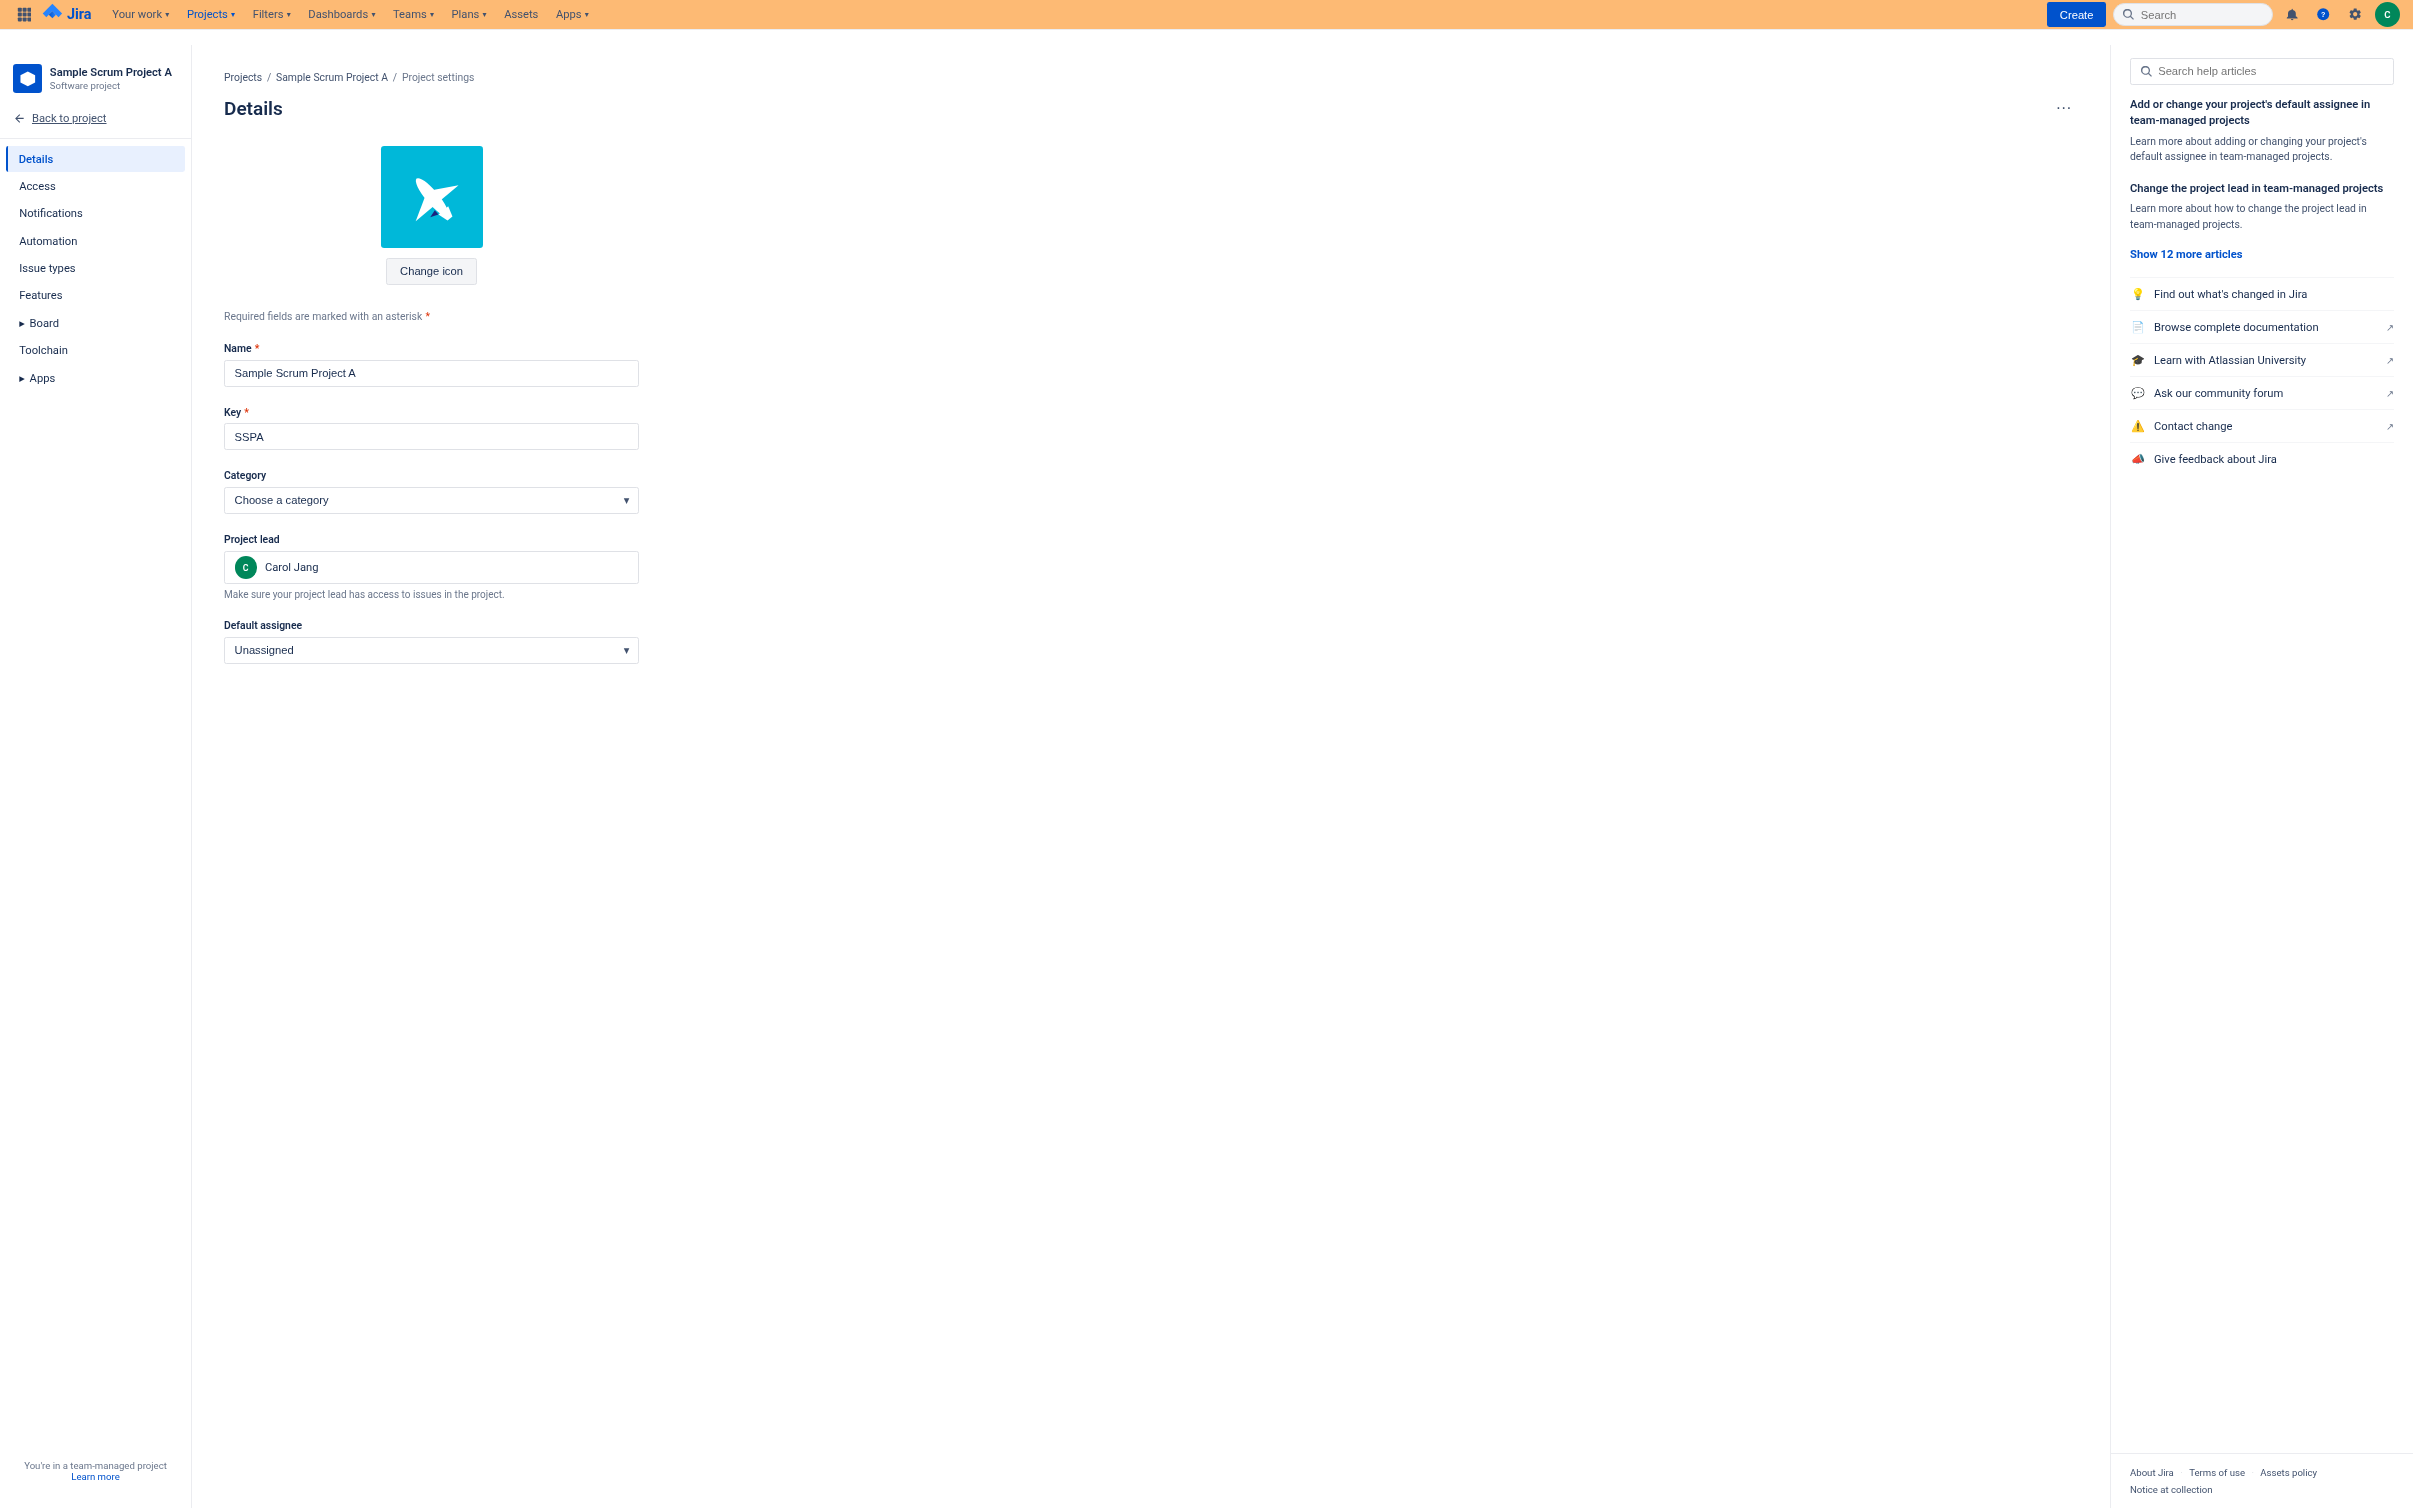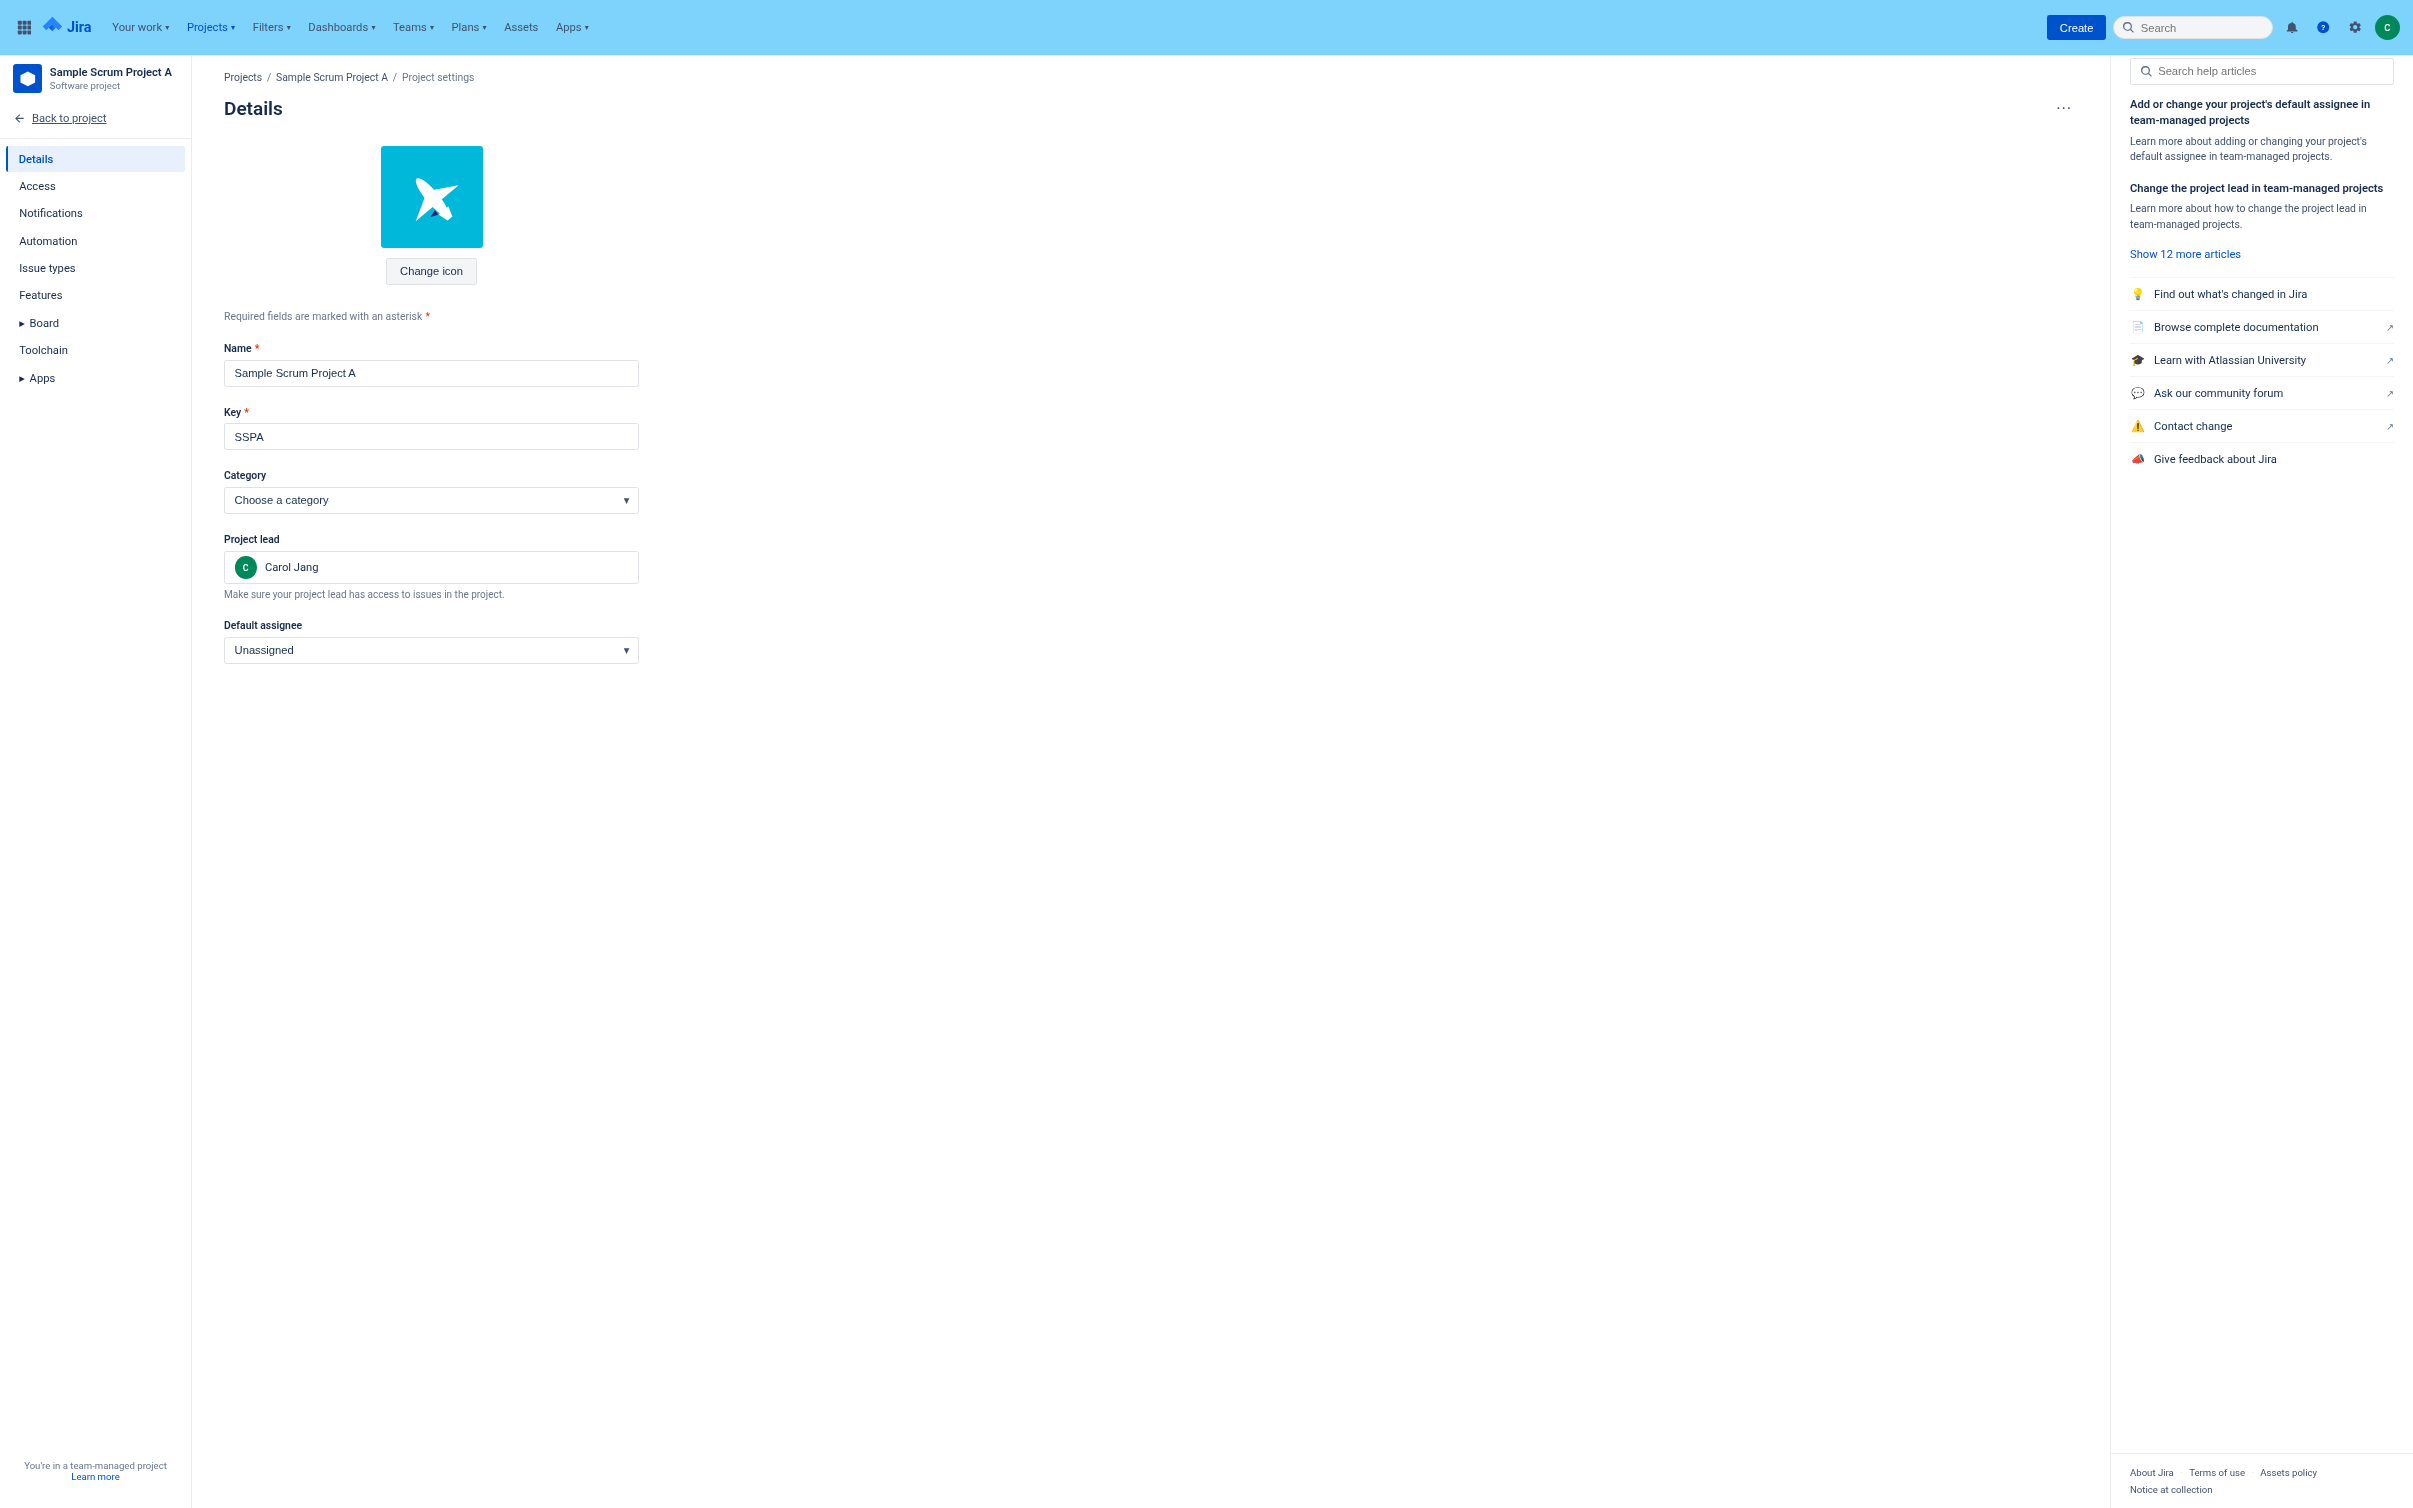--- a/index.html
+++ b/index.html
@@ -1,21 +1,21 @@
 <!DOCTYPE html>
 <html style="font-size:12.8px"><head>
   <meta charset="utf-8">
   <style>
     * { box-sizing: border-box; margin: 0; padding: 0; }
     body { font-family: -apple-system, BlinkMacSystemFont, 'Segoe UI', Roboto, sans-serif; font-size: 11.2px; color: #172b4d; background: #fff; }
 
     
     .top-nav {
-      display: flex; align-items: center; height: 56px;
-      background: #7dd3fc; border-bottom: 0.8px solid #ebecf0;
+      display: flex; align-items: center; height: 30px;
+      background: #fdba74; border-bottom: 0.8px solid #ebecf0;
       padding: 0 12.8px; gap: 6.4px; position: fixed; top: 0; left: 0; right: 0; z-index: 100;
     }
     .nav-grid-icon { width: 22.3px; height: 22.3px; display: flex; align-items: center; justify-content: center; cursor: pointer; color: #42526e; }
     .nav-logo { display: flex; align-items: center; gap: 3.2px; color: #0052cc; font-weight: 700; font-size: 14.4px; margin-right: 6.4px; }
     .nav-logo svg { width: 22.3px; height: 22.3px; }
     .nav-items { display: flex; align-items: center; gap: 1.6px; }
     .nav-item {
       padding: 4.8px 8px; border-radius: 2.4px; cursor: pointer; font-size: 11.2px;
       color: #42526e; display: flex; align-items: center; gap: 3.2px; white-space: nowrap;
     }
@@ -138,21 +138,21 @@
     .help-close { background: none; border: none; cursor: pointer; color: #42526e; font-size: 14.4px; padding: 3.2px; }
     .help-search-bar {
       display: flex; align-items: center; border: 1.6px solid #dfe1e6; border-radius: 2.4px;
       padding: 6.4px 9.6px; gap: 6.4px; margin: 12.8px 19px;
     }
     .help-search-bar input { border: none; outline: none; font-size: 11.2px; color: #6b778c; flex: 1; }
     .help-content { padding: 0 19px; flex: 1; }
     .help-article { margin-bottom: 16px; }
     .help-article-title { font-size: 11.2px; font-weight: 600; color: #172b4d; margin-bottom: 4.8px; line-height: 1.4; }
     .help-article-body { font-size: 10.4px; color: #42526e; line-height: 1.5; }
-    .show-more-link { color: #0052cc; font-size: 11.2px; cursor: pointer; margin-bottom: 16px; display: block; }
+    .show-more-link { color: #0052cc; font-size: 11.2px; cursor: pointer; margin-bottom: 16px; display: block; font-weight: bold; }
     .help-link-item {
       display: flex; align-items: center; gap: 8px; padding: 8px 0;
       border-top: 0.8px solid #f4f5f7; font-size: 11.2px; color: #172b4d; cursor: pointer;
     }
     .help-link-icon { width: 16px; height: 16px; display: flex; align-items: center; justify-content: center; color: #42526e; flex-shrink: 0; }
     .help-link-ext { color: #6b778c; font-size: 9.6px; margin-left: auto; }
     .help-footer {
       padding: 12.8px 19px; border-top: 0.8px solid #ebecf0; display: flex;
       flex-wrap: wrap; gap: 6.4px; font-size: 9.6px;
     }

